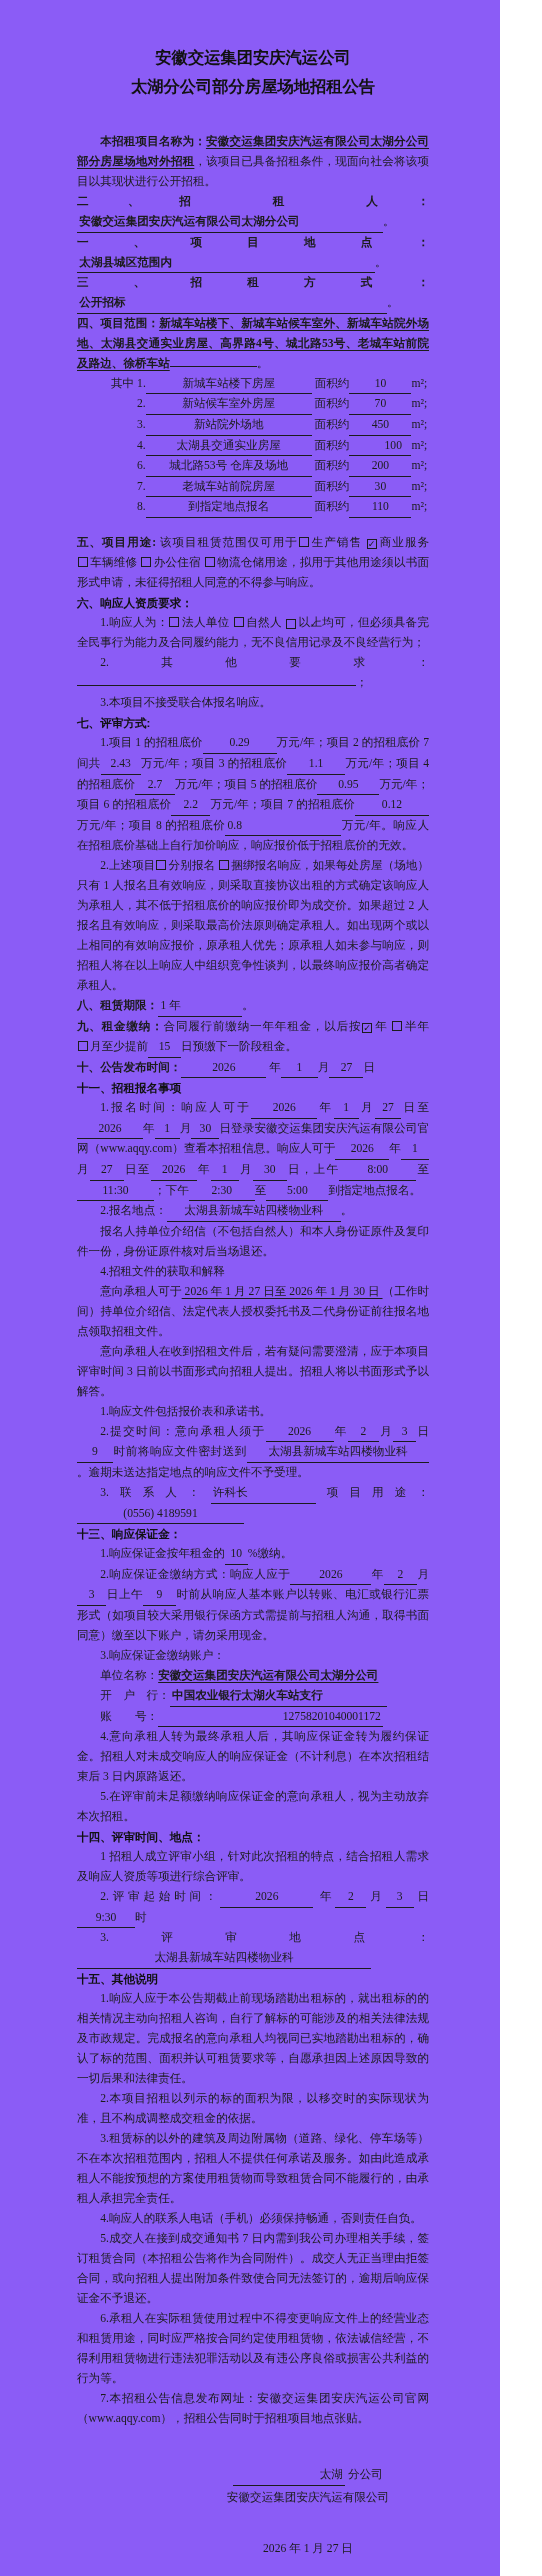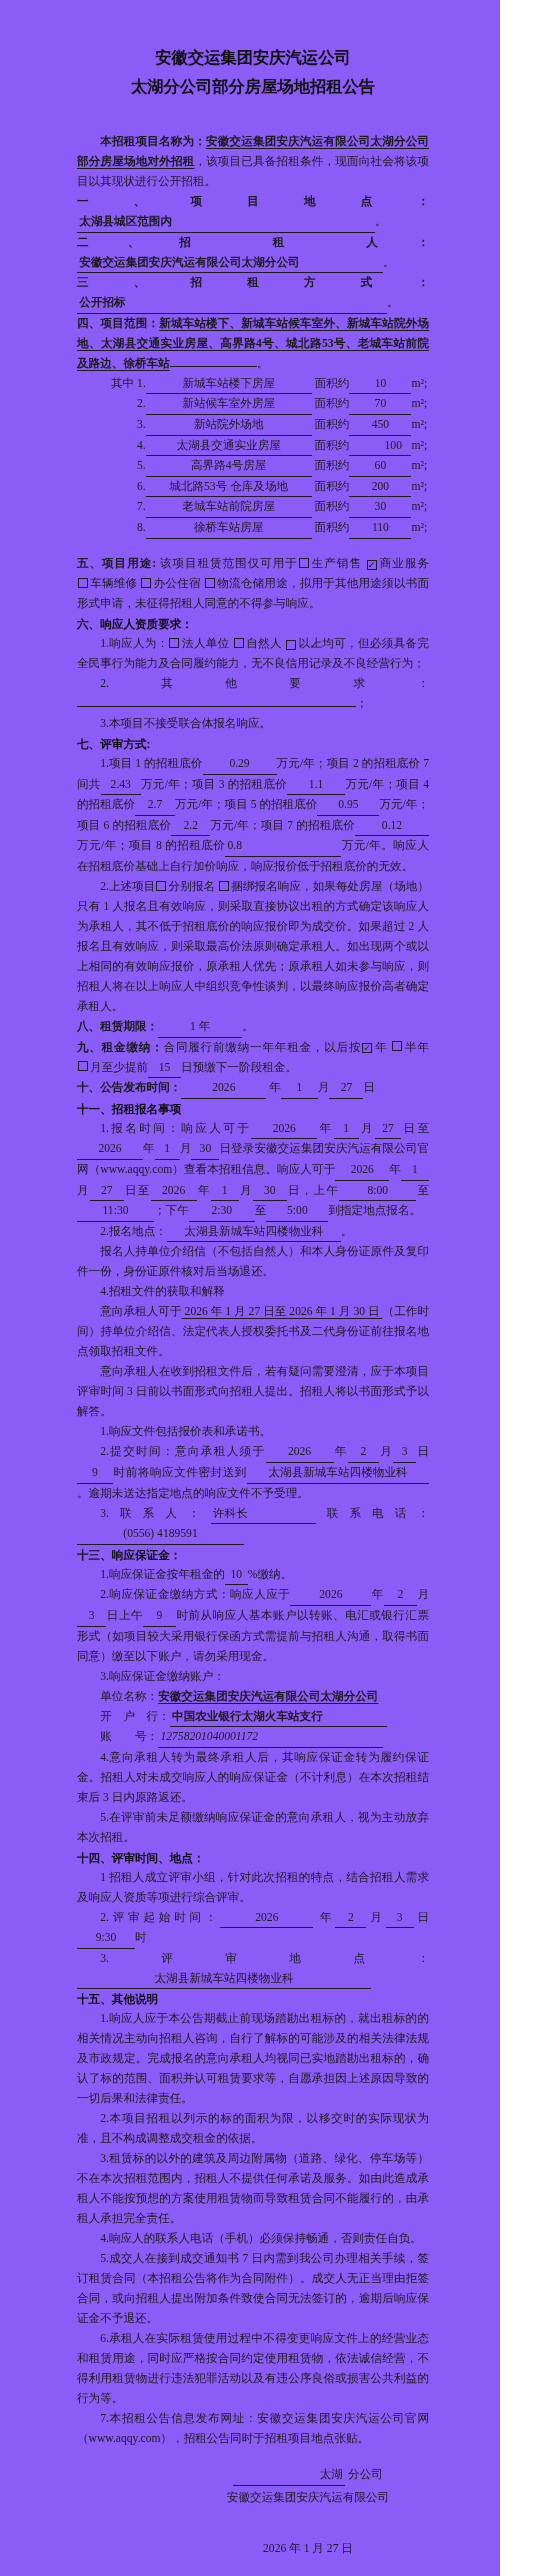--- a/index.html
+++ b/index.html
@@ -32,68 +32,67 @@
 </head>
 <body>
 
 <div class="page">
 
   <div class="title">安徽交运集团安庆汽运公司</div>
   <div class="title">太湖分公司部分房屋场地招租公告</div>
 
   <div class="p ind intro"><span class="bold">本招租项目名称为：</span><span class="uline bold">安徽交运集团安庆汽运有限公司太湖分公司部分房屋场地对外招租</span><span>，该项目已具备招租条件，现面向社会将该项目以其现状进行公开招租。</span></div>
 
+  <div class="p"><span class="bold">二、招 租 人：</span><span class="ufield bold" style="min-width: 306px; text-align: left;">安徽交运集团安庆汽运有限公司太湖分公司</span><span>。</span></div>
   <div class="p"><span class="bold">一、项目地点：</span><span class="ufield bold" style="min-width: 298px; text-align: left;">太湖县城区范围内</span><span>。</span></div>
-  <div class="p"><span class="bold">二、招 租 人：</span><span class="ufield bold" style="min-width: 306px; text-align: left;">安徽交运集团安庆汽运有限公司太湖分公司</span><span>。</span></div>
   <div class="p"><span class="bold">三、招租方式：</span><span class="ufield bold" style="min-width: 310px; text-align: left;">公开招标</span><span>。</span></div>
   <div class="p"><span class="bold">四、项目范围：</span><span class="uline bold">新城车站楼下、新城车站候车室外、新城车站院外场地、太湖县交通实业房屋、高界路4号、城北路53号、老城车站前院及路边、徐桥车站</span><span class="ufield" style="min-width: 87px;"></span><span>。</span></div>
 
   <div class="p arow"><span>其中 1.</span><span class="ufield" style="min-width: 166px;">新城车站楼下房屋</span><span> 面积约</span><span class="ufield" style="min-width: 62px;">10</span><span>m²;</span></div>
   <div class="p arow2"><span>2.</span><span class="ufield" style="min-width: 166px;">新站候车室外房屋</span><span> 面积约</span><span class="ufield" style="min-width: 62px;">70</span><span>m²;</span></div>
   <div class="p arow2"><span>3.</span><span class="ufield" style="min-width: 166px;">新站院外场地</span><span> 面积约</span><span class="ufield" style="min-width: 62px;">450</span><span>m²;</span></div>
   <div class="p arow2"><span>4.</span><span class="ufield" style="min-width: 166px;">太湖县交通实业房屋</span><span> 面积约</span><span class="ufield" style="min-width: 62px; padding-left: 28px;">100</span><span>m²;</span></div>
-  <div class="p arow2"><span>5.</span><span class="ufield" style="min-width: 166px;">高界路4号房屋</span><span> 面积约</span><span class="ufield" style="min-width: 62px;">60</span><span>m²;</span></div>
   <div class="p arow2"><span>6.</span><span class="ufield" style="min-width: 166px;">城北路53号 仓库及场地</span><span> 面积约</span><span class="ufield" style="min-width: 62px;">200</span><span>m²;</span></div>
   <div class="p arow2"><span>7.</span><span class="ufield" style="min-width: 166px;">老城车站前院房屋</span><span> 面积约</span><span class="ufield" style="min-width: 62px;">30</span><span>m²;</span></div>
-  <div class="p arow2"><span>8.</span><span class="ufield" style="min-width: 166px;">徐桥车站房屋</span><span> 面积约</span><span class="ufield" style="min-width: 62px;">110</span><span>m²;</span></div>
+  <div class="p arow2"><span>8.</span><span class="ufield" style="min-width: 166px;">到指定地点报名</span><span> 面积约</span><span class="ufield" style="min-width: 62px;">110</span><span>m²;</span></div>
 
   <div class="p gap-top"><span class="bold">五、项目用途:</span><span> 该项目租赁范围仅可用于</span><span class="cbw"><span class="cbbox"></span><span>生产销售</span></span><span> </span><span class="cbw"><span class="cbbox">✓</span><span>商业服务</span></span><span> </span><span class="cbw"><span class="cbbox"></span><span>车辆维修</span></span><span> </span><span class="cbw"><span class="cbbox"></span><span>办公住宿</span></span><span> </span><span class="cbw"><span class="cbbox"></span><span>物流仓储</span></span><span>用途，拟用于其他用途须以书面形式申请，未征得招租人同意的不得参与响应。</span></div>
 
   <div class="p h">六、响应人资质要求：</div>
   <div class="p ind"><span>1.响应人为：</span><span class="cbw"><span class="cbbox"></span><span>法人单位</span></span><span> </span><span class="cbw"><span class="cbbox"></span><span>自然人</span></span><span> </span><span class="cbw"><span class="cbbox">✓</span><span>以上均可</span></span><span>，但必须具备完全民事行为能力及合同履约能力，无不良信用记录及不良经营行为；</span></div>
   <div class="p ind"><span>2.其他要求：</span><span class="ufield" style="min-width: 279px;"></span><span>；</span></div>
   <div class="p ind"><span>3.本项目不接受联合体报名响应。</span></div>
 
   <div class="p h">七、评审方式:</div>
   <div class="p ind"><span>1.项目 1 的招租底价</span><span class="ufield" style="min-width: 74px;">0.29</span><span>万元/年；项目 2 的招租底价 7 间共</span><span class="ufield" style="min-width: 40px;">2.43</span><span>万元/年；项目 3 的招租底价</span><span class="ufield" style="min-width: 58px;">1.1</span><span>万元/年；项目 4 的招租底价</span><span class="ufield" style="min-width: 40px;">2.7</span><span>万元/年；项目 5 的招租底价</span><span class="ufield" style="min-width: 62px;">0.95</span><span>万元/年；项目 6 的招租底价</span><span class="ufield" style="min-width: 39px;">2.2</span><span>万元/年；项目 7 的招租底价</span><span class="ufield" style="min-width: 74px;">0.12</span><span>万元/年；项目 8 的招租底价</span><span class="ufield" style="min-width: 116px; text-align: left;">0.8</span><span>万元/年。响应人在招租底价基础上自行加价响应，响应报价低于招租底价的无效。</span></div>
   <div class="p ind"><span>2.上述项目</span><span class="cbw"><span class="cbbox"></span><span>分别报名</span></span><span> </span><span class="cbw"><span class="cbbox"></span><span>捆绑报名</span></span><span>响应，如果每处房屋（场地）只有 1 人报名且有效响应，则采取直接协议出租的方式确定该响应人为承租人，其不低于招租底价的响应报价即为成交价。如果超过 2 人报名且有效响应，则采取最高价法原则确定承租人。如出现两个或以上相同的有效响应报价，原承租人优先；原承租人如未参与响应，则招租人将在以上响应人中组织竞争性谈判，以最终响应报价高者确定承租人。</span></div>
 
-  <div class="p"><span class="bold">八、租赁期限：</span><span class="ufield" style="min-width: 84px; text-align: center;">1 年</span><span>。</span></div>
+  <div class="p"><span class="bold">八、租赁期限：</span><span class="ufield" style="min-width: 84px; text-align: left;">1 年</span><span>。</span></div>
   <div class="p"><span class="bold">九、租金缴纳：</span><span>合同履行前缴纳一年年租金，以后按</span><span class="cbw"><span class="cbbox">✓</span><span>年</span></span><span> </span><span class="cbw"><span class="cbbox"></span><span>半年</span></span><span> </span><span class="cbw"><span class="cbbox"></span><span>月</span></span><span>至少提前</span><span class="ufield" style="min-width: 33px;">15</span><span>日预缴下一阶段租金。</span></div>
   <div class="p"><span class="bold">十、公告发布时间：</span><span class="ufield" style="min-width: 85px;">2026</span><span> 年</span><span class="ufield" style="min-width: 37px;">1</span><span>月</span><span class="ufield" style="min-width: 34px;">27</span><span>日</span></div>
 
   <div class="p h">十一、招租报名事项</div>
   <div class="p ind"><span>1.报名时间：响应人可于</span><span class="ufield" style="min-width: 66px;">2026</span><span>年</span><span class="ufield" style="min-width: 25px;">1</span><span>月</span><span class="ufield" style="min-width: 26px;">27</span><span>日至</span><span class="ufield" style="min-width: 66px;">2026</span><span>年</span><span class="ufield" style="min-width: 25px;">1</span><span>月</span><span class="ufield" style="min-width: 28px;">30</span><span>日登录安徽交运集团安庆汽运有限公司官网（www.aqqy.com）查看本招租信息。响应人可于</span><span class="ufield" style="min-width: 54px;">2026</span><span>年</span><span class="ufield" style="min-width: 28px;">1</span><span>月</span><span class="ufield" style="min-width: 34px;">27</span><span>日至</span><span class="ufield" style="min-width: 46px;">2026</span><span>年</span><span class="ufield" style="min-width: 28px;">1</span><span>月</span><span class="ufield" style="min-width: 34px;">30</span><span>日，上午</span><span class="ufield" style="min-width: 77px;">8:00</span><span>至</span><span class="ufield" style="min-width: 77px;">11:30</span><span>；下午</span><span class="ufield" style="min-width: 66px;">2:30</span><span>至</span><span class="ufield" style="min-width: 62px;">5:00</span><span>到指定地点报名。</span></div>
   <div class="p ind"><span>2.报名地点：</span><span class="ufield" style="min-width: 174px;">太湖县新城车站四楼物业科</span><span>。</span></div>
   <div class="p ind"><span>报名人持单位介绍信（不包括自然人）和本人身份证原件及复印件一份，身份证原件核对后当场退还。</span></div>
   <div class="p ind"><span>4.招租文件的获取和解释</span></div>
   <div class="p ind"><span>意向承租人可于</span><span class="uline"> 2026 年 1 月 27 日至 2026 年 1 月 30 日 </span><span>（工作时间）持单位介绍信、法定代表人授权委托书及二代身份证前往报名地点领取招租文件。</span></div>
   <div class="p ind"><span>意向承租人在收到招租文件后，若有疑问需要澄清，应于本项目评审时间 3 日前以书面形式向招租人提出。招租人将以书面形式予以解答。</span></div>
 
   <div class="p ind"><span>1.响应文件包括报价表和承诺书。</span></div>
   <div class="p ind"><span>2.提交时间：意向承租人须于</span><span class="ufield" style="min-width: 68px;">2026</span><span>年</span><span class="ufield" style="min-width: 31px;">2</span><span>月</span><span class="ufield" style="min-width: 23px;">3</span><span>日</span><span class="ufield" style="min-width: 36px;">9</span><span>时前将响应文件密封送到</span><span class="ufield" style="min-width: 182px;">太湖县新城车站四楼物业科</span><span>。逾期未送达指定地点的响应文件不予受理。</span></div>
-  <div class="p ind"><span>3.联系人：</span><span class="ufield" style="min-width: 105px; text-align: left;">许科长</span><span>联系电话：</span><span class="ufield" style="min-width: 167px;">(0556) 4189591</span></div>
+  <div class="p ind"><span>3.联系人：</span><span class="ufield" style="min-width: 105px; text-align: left;">许科长</span><span>项目用途：</span><span class="ufield" style="min-width: 167px;">(0556) 4189591</span></div>
 
   <div class="p h">十三、响应保证金：</div>
   <div class="p ind"><span>1.响应保证金按年租金的</span><span class="ufield" style="min-width: 23px;">10</span><span>%缴纳。</span></div>
   <div class="p ind"><span>2.响应保证金缴纳方式：响应人应于</span><span class="ufield" style="min-width: 81px;">2026</span><span>年</span><span class="ufield" style="min-width: 33px;">2</span><span>月</span><span class="ufield" style="min-width: 29.4px;">3</span><span>日上午</span><span class="ufield" style="min-width: 33px;">9</span><span>时前从响应人基本账户以转账、电汇或银行汇票形式（如项目较大采用银行保函方式需提前与招租人沟通，取得书面同意）缴至以下账户，请勿采用现金。</span></div>
   <div class="p ind"><span>3.响应保证金缴纳账户：</span></div>
   <div class="p ind"><span>单位名称：</span><span class="uline bold">安徽交运集团安庆汽运有限公司太湖分公司</span></div>
   <div class="p ind"><span>开　户　行：</span><span class="ufield bold" style="min-width: 217px; text-align: left;">中国农业银行太湖火车站支行</span></div>
-  <div class="p ind"><span>账　　号：</span><span class="ufield" style="min-width: 225px; text-align: left; font-style: italic;">12758201040001172</span></div>
+  <div class="p ind"><span>账　　号：</span><span class="ufield" style="min-width: 225px; text-align: right;">12758201040001172</span></div>
   <div class="p ind"><span>4.意向承租人转为最终承租人后，其响应保证金转为履约保证金。招租人对未成交响应人的响应保证金（不计利息）在本次招租结束后 3 日内原路返还。</span></div>
   <div class="p ind"><span>5.在评审前未足额缴纳响应保证金的意向承租人，视为主动放弃本次招租。</span></div>
 
   <div class="p h">十四、评审时间、地点：</div>
   <div class="p ind"><span>1 招租人成立评审小组，针对此次招租的特点，结合招租人需求及响应人资质等项进行综合评审。</span></div>
   <div class="p ind"><span>2.评审起始时间：</span><span class="ufield" style="min-width: 93px;">2026</span><span> 年</span><span class="ufield" style="min-width: 31px;">2</span><span>月</span><span class="ufield" style="min-width: 28px;">3</span><span>日</span><span class="ufield" style="min-width: 58px;">9:30</span><span>时</span></div>
   <div class="p ind"><span>3.评审地点：</span><span class="ufield" style="min-width: 294px;">太湖县新城车站四楼物业科</span></div>
 
   <div class="p h">十五、其他说明</div>
   <div class="p ind"><span>1.响应人应于本公告期截止前现场踏勘出租标的，就出租标的的相关情况主动向招租人咨询，自行了解标的可能涉及的相关法律法规及市政规定。完成报名的意向承租人均视同已实地踏勘出租标的，确认了标的范围、面积并认可租赁要求等，自愿承担因上述原因导致的一切后果和法律责任。</span></div>

